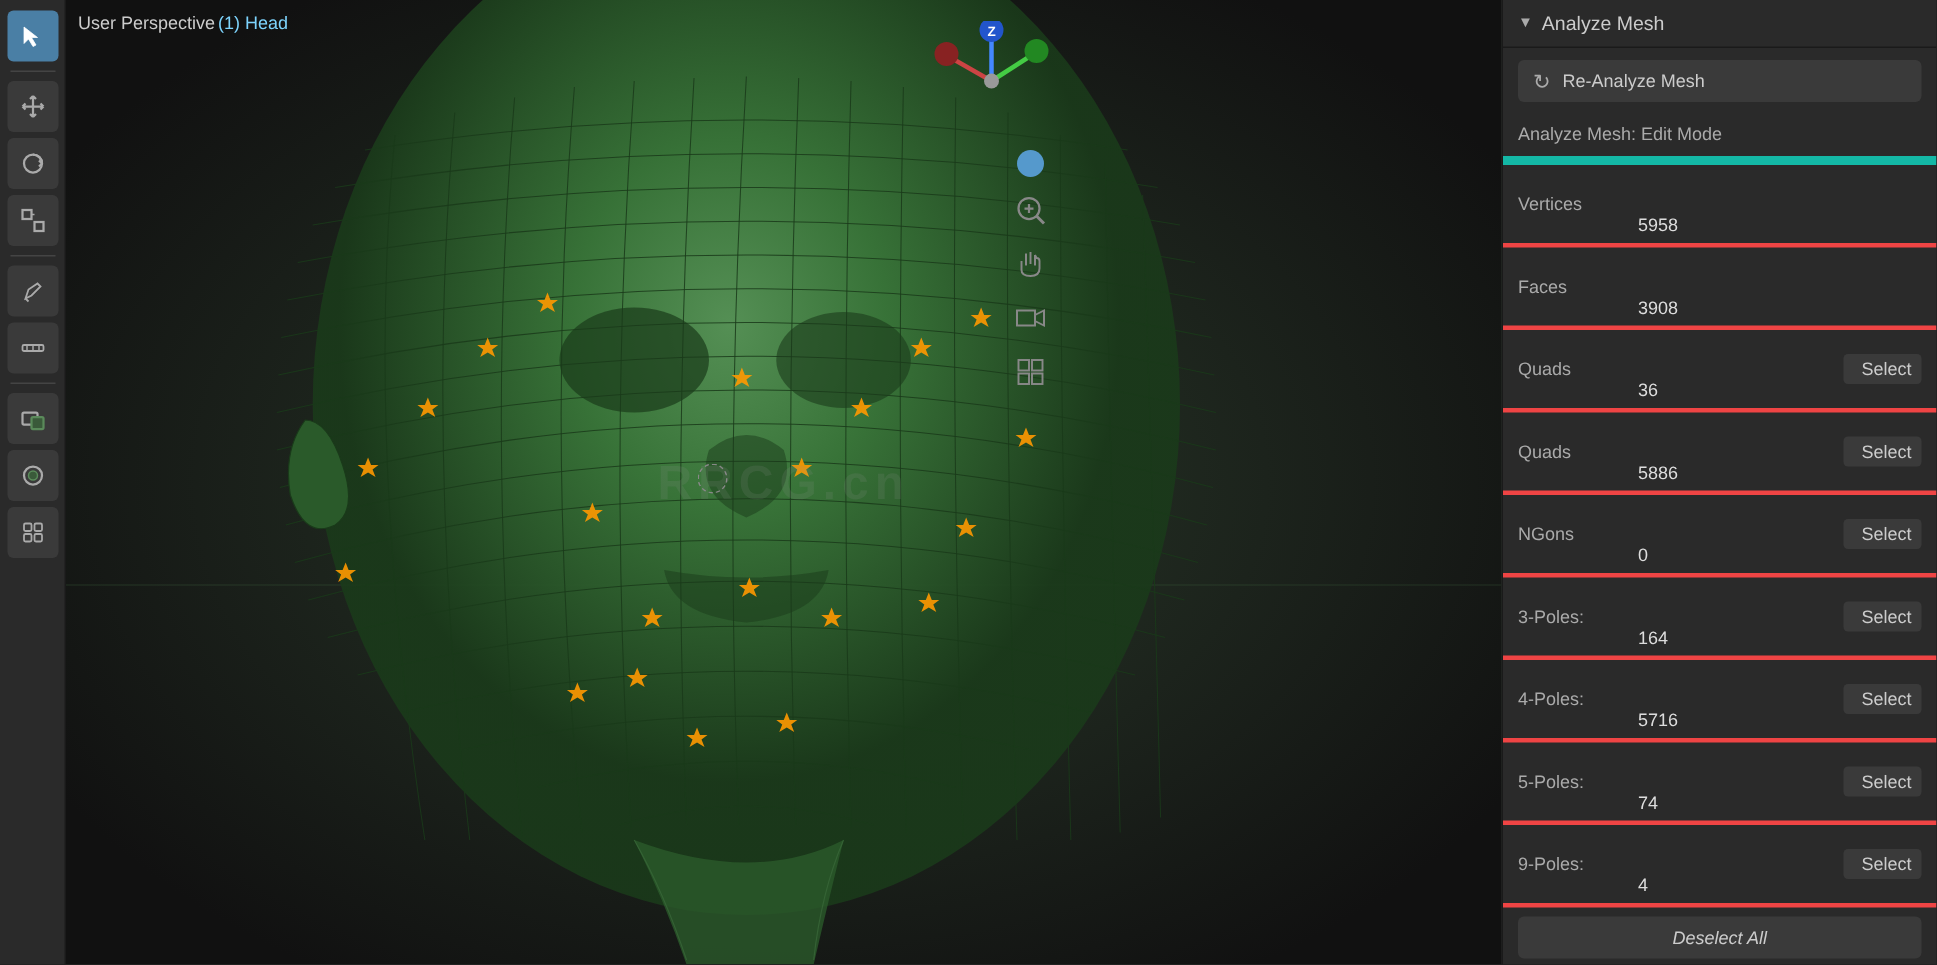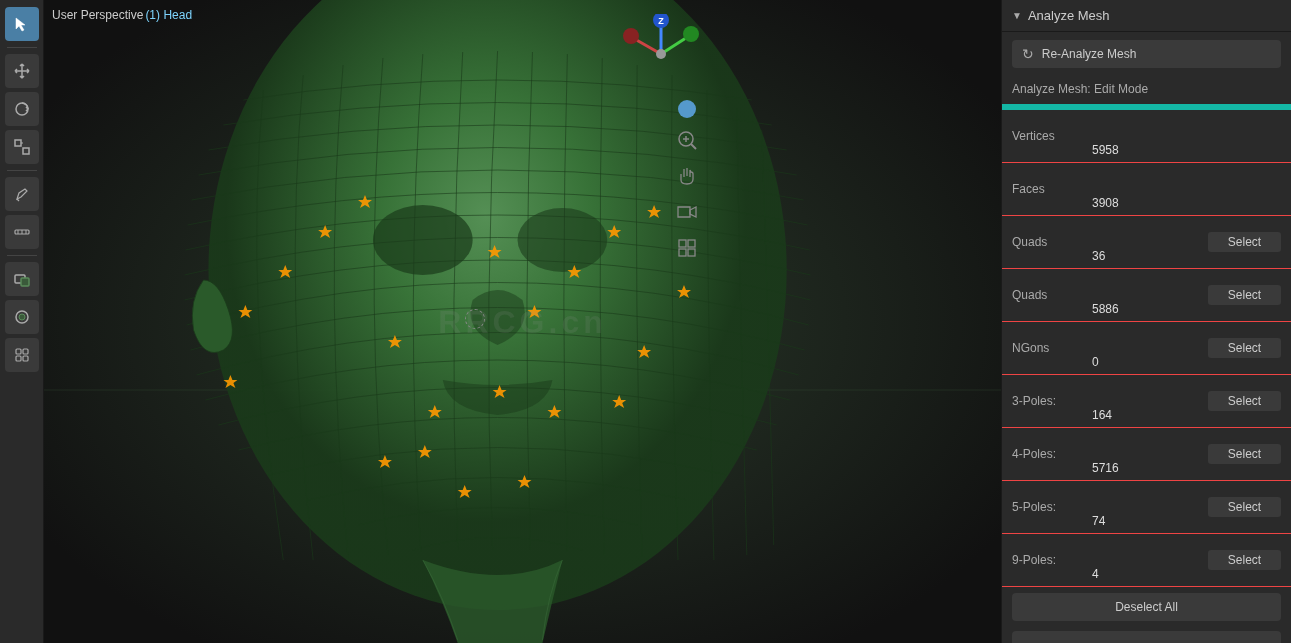--- a/index.html
+++ b/index.html
@@ -183,21 +183,21 @@
       border-bottom: 6px solid #14b8a6;
     }
 
     .stats-table {
       width: 100%;
     }
     .stat-row {
       display: flex;
       align-items: center;
       padding: 5px 10px;
-      border-bottom: 1px solid #ef4444;
+      border-bottom: 3px solid #ef4444;
       min-height: 28px;
     }
     .stat-label {
       width: 80px;
       color: #aaaaaa;
       font-size: 12px;
       flex-shrink: 0;
     }
     .stat-value {
       flex: 1;
@@ -206,35 +206,36 @@
       margin-top: 28px;
     }
     .select-btn {
       background: #3a3a3a;
       border: none;
       border-radius: 3px;
       color: #cccccc;
       padding: 3px 12px;
       font-size: 12px;
       cursor: pointer;
-      width: 73px;
+      width: 52px;
       text-align: center;
     }
 
     .deselect-btn {
       margin: 6px 10px;
       background: #3a3a3a;
       border: none;
       border-radius: 4px;
       color: #cccccc;
       padding: 7px 10px;
       font-size: 12px;
       cursor: pointer;
       width: calc(100% - 20px);
       text-align: center;
+      font-style: italic;
     }
 
     .clear-btn {
       margin: 4px 10px;
       background: #3a3a3a;
       border: none;
       border-radius: 4px;
       color: #cccccc;
       padding: 10px 10px;
       font-size: 13px;

